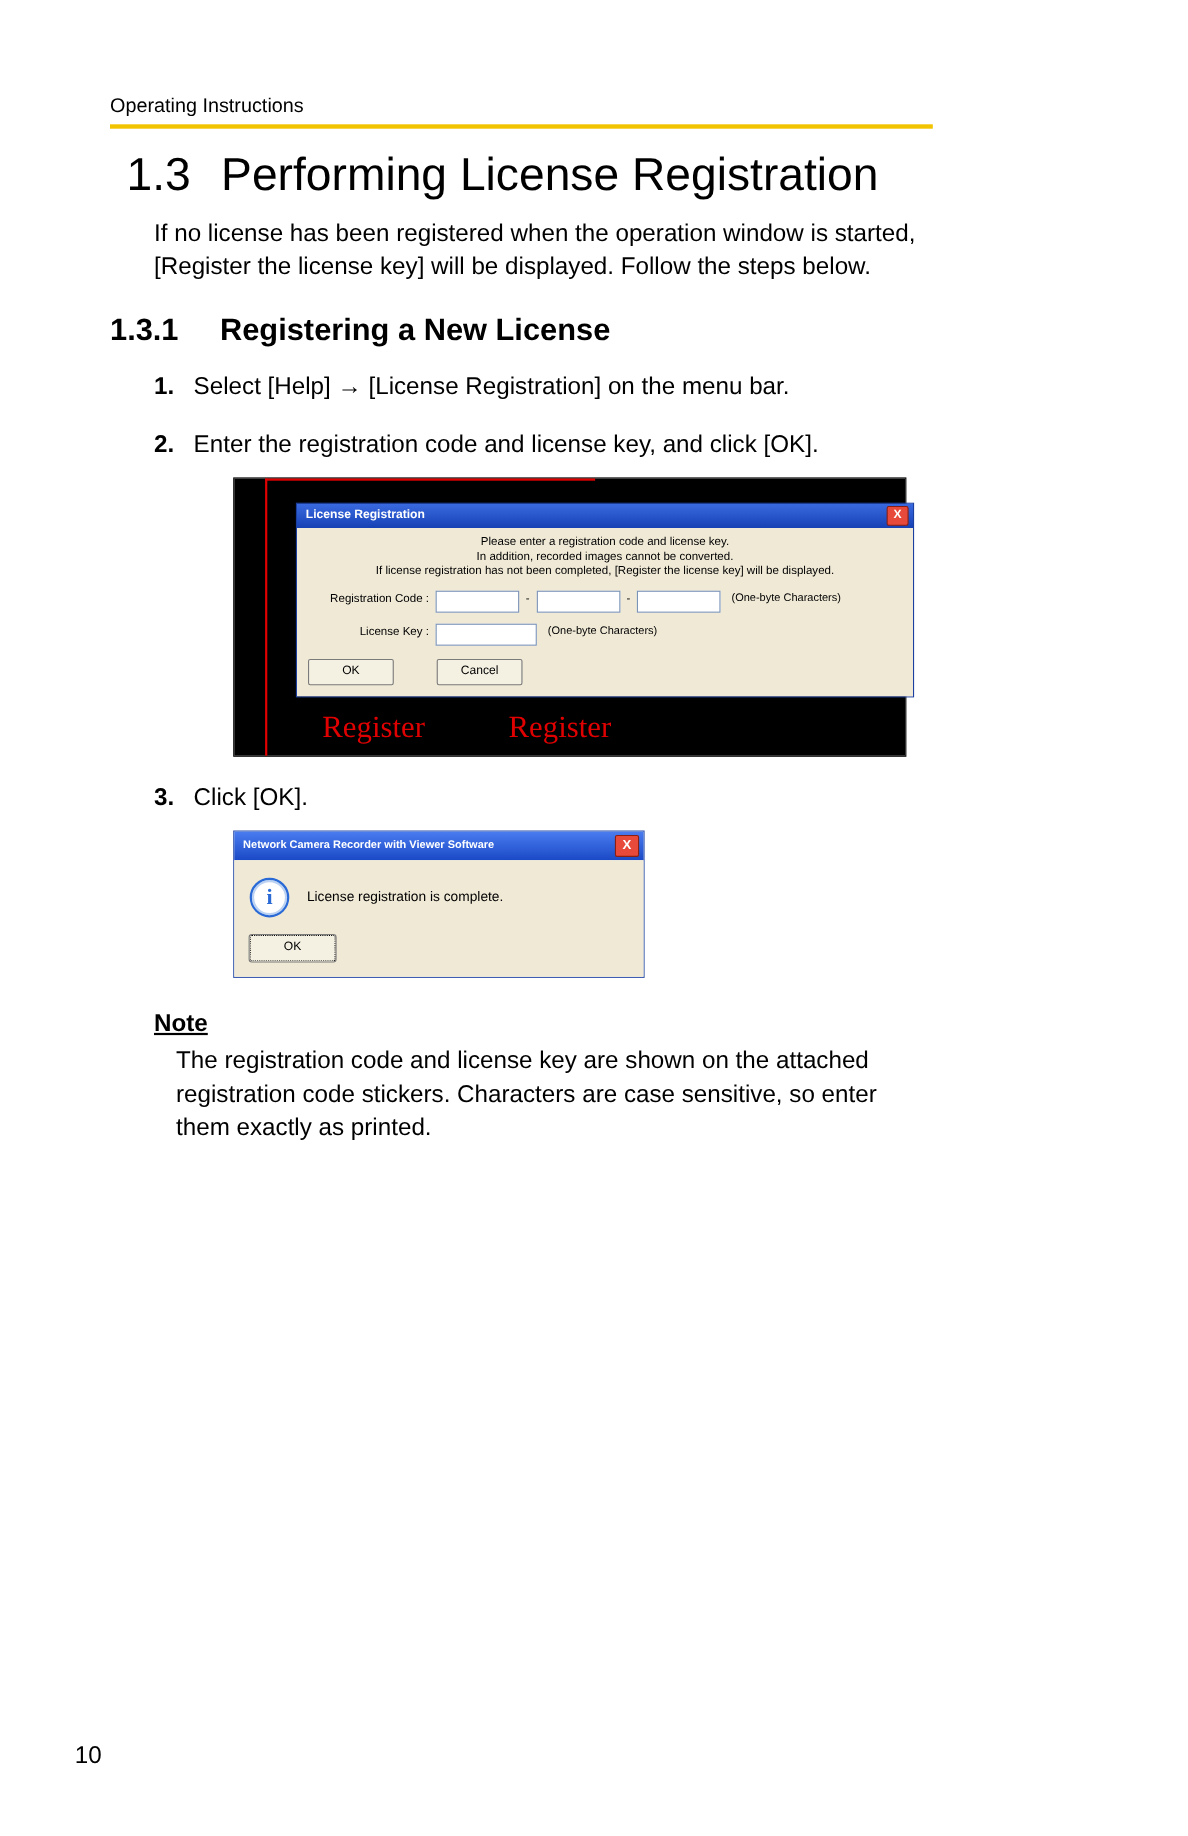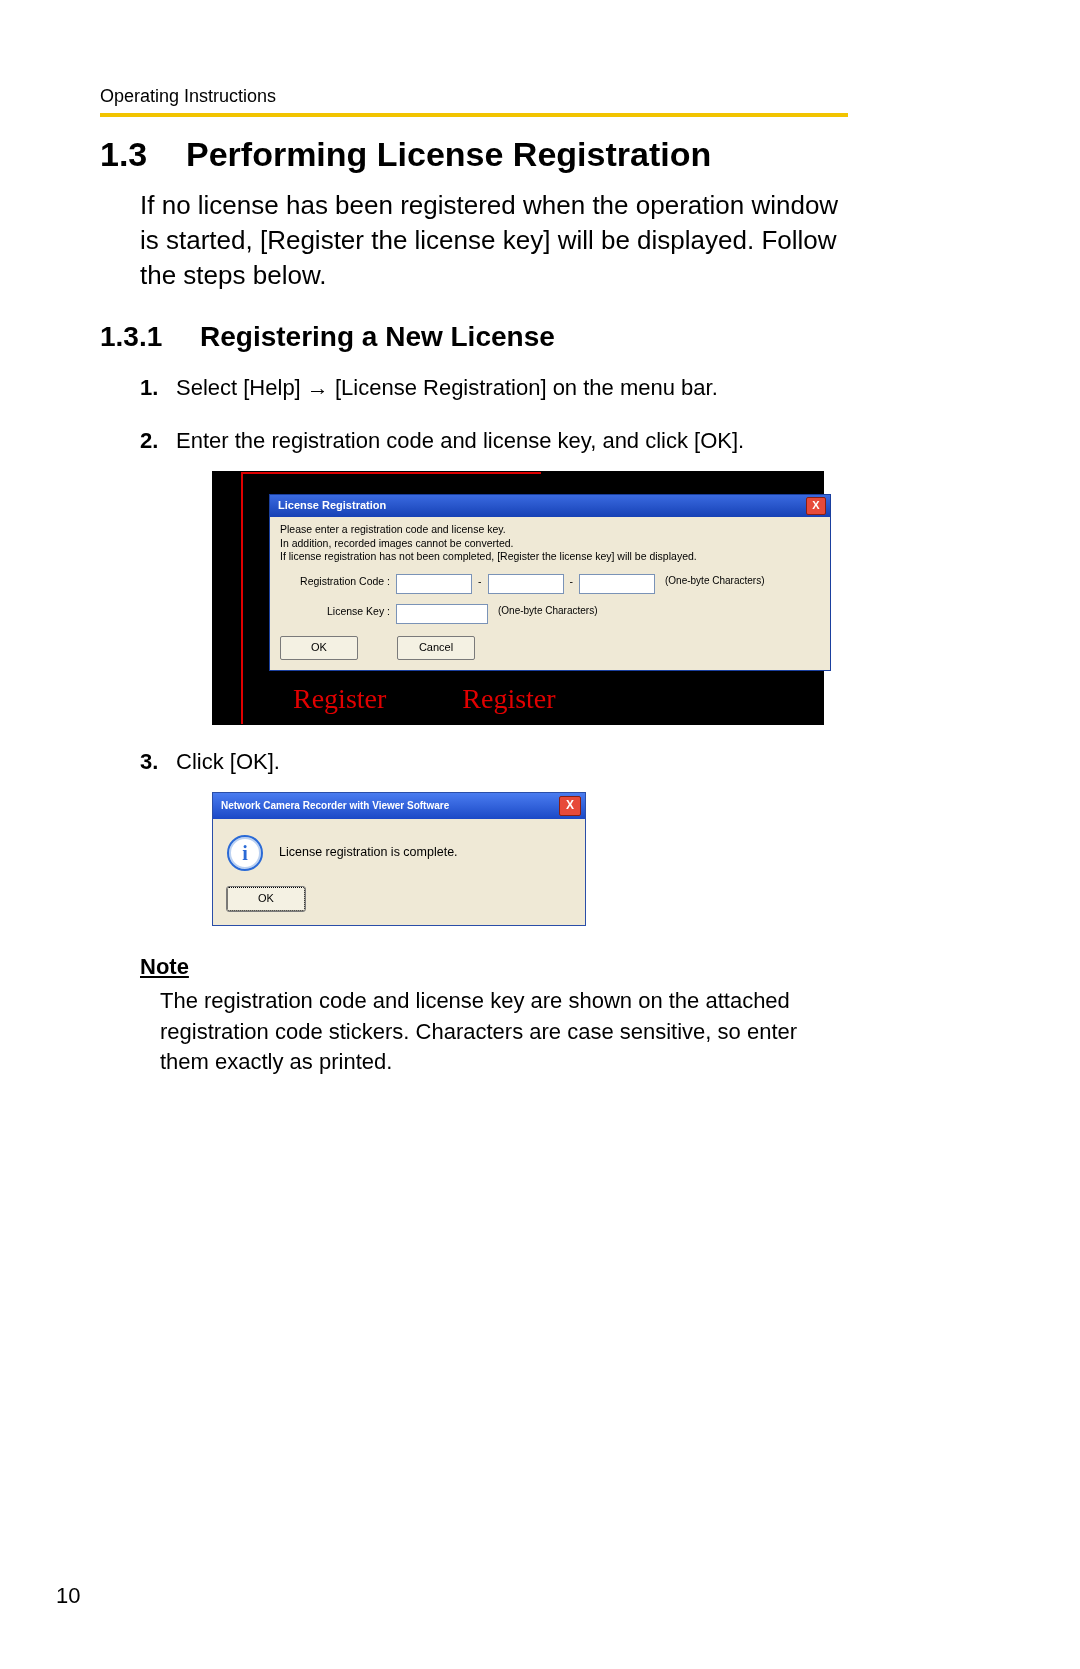--- a/index.html
+++ b/index.html
@@ -1,47 +1,47 @@
 <!DOCTYPE html>
 <html><head>
 <meta charset="utf-8">
 <style>
   html,body{margin:0;padding:0;background:#fff;font-family:Arial,Helvetica,sans-serif;color:#000}
   .page{width:948px;height:1669px;position:relative;box-sizing:border-box;padding:86px 100px 0 100px}
   .running-head{font-size:18px;margin-bottom:6px}
   .yellow-rule{height:4px;background:#f2c400;margin-bottom:18px}
 
-  h1.section{font-size:34px;font-weight:bold;margin:0 0 14px 0}
+  h1.section{font-size:42px;font-weight:normal;margin:0 0 14px 15px}
   h1.section .num{display:inline-block;width:86px}
-  .intro{font-size:26px;margin:0 0 28px 40px;line-height:1.35}
+  .intro{font-size:22px;margin:0 0 28px 40px;line-height:1.35}
 
   h2.subsection{font-size:28px;font-weight:bold;margin:4px 0 20px 0}
   h2.subsection .num{display:inline-block;width:100px}
 
   ol.steps{list-style:none;margin:0 0 0 40px;padding:0}
   ol.steps>li{font-size:22px;margin-bottom:22px;position:relative;padding-left:36px;line-height:1.4}
   ol.steps>li .sn{position:absolute;left:0;top:0;font-weight:bold}
   ol.steps>li .arrow{font-weight:bold}
 
   .note-head{font-size:22px;font-weight:bold;text-decoration:underline;margin:28px 0 6px 40px}
   .note-body{font-size:22px;margin:0 0 0 60px;line-height:1.4}
 
-  .pnum{position:absolute;left:56px;bottom:60px;font-size:22px}
+  .pnum{position:absolute;left:68px;bottom:60px;font-size:22px}
 
   
   .shot1{margin:14px 0 18px 36px;width:610px;border:1px solid #000}
   .shot1 .blk{background:#000;position:relative;padding:0}
   .shot1 .redline-v{position:absolute;left:28px;top:0;bottom:0;width:2px;background:#e00000}
   .shot1 .redline-h{position:absolute;left:28px;top:0;width:300px;height:2px;background:#e00000}
   .dlg{position:relative;margin-left:56px;width:560px;border:1px solid #1a3f9e}
   .titlebar{height:22px;background:linear-gradient(#3a6ae0,#1641b5);display:flex;align-items:center;padding:0 4px 0 8px}
   .titlebar .t{color:#fff;font-size:11px;font-weight:bold;flex:1}
   .titlebar .xbtn{width:18px;height:16px;background:#e74a3a;border:1px solid #8a1e12;border-radius:2px;color:#fff;font-size:11px;line-height:14px;text-align:center;font-weight:bold}
   .dlgbody{background:#efe9d6;font-size:10.5px;color:#000;padding:6px 10px 10px 10px}
-  .dlgbody .c{ text-align:left;line-height:1.3 }
+  .dlgbody .c{ text-align:center;line-height:1.3 }
   .frow{display:flex;align-items:flex-start;margin-top:10px}
   .frow .lbl{width:110px;text-align:right;padding-right:6px}
   .tin{background:#fff;border:1px solid #7a93b7;height:18px}
   .tin.s{width:74px}
   .tin.m{width:90px}
   .sep{margin:0 6px}
   .hint{margin-left:10px;font-size:10px}
   .btnrow{display:flex;justify-content:flex-start;gap:39px;margin-top:12px}
   .wbtn{min-width:76px;height:22px;border:1px solid #7a7a7a;background:#f4f1e3;font-size:11px;display:flex;align-items:center;justify-content:center;border-radius:2px}
   .redfoot{display:flex;gap:76px;padding:8px 0 0 80px}

